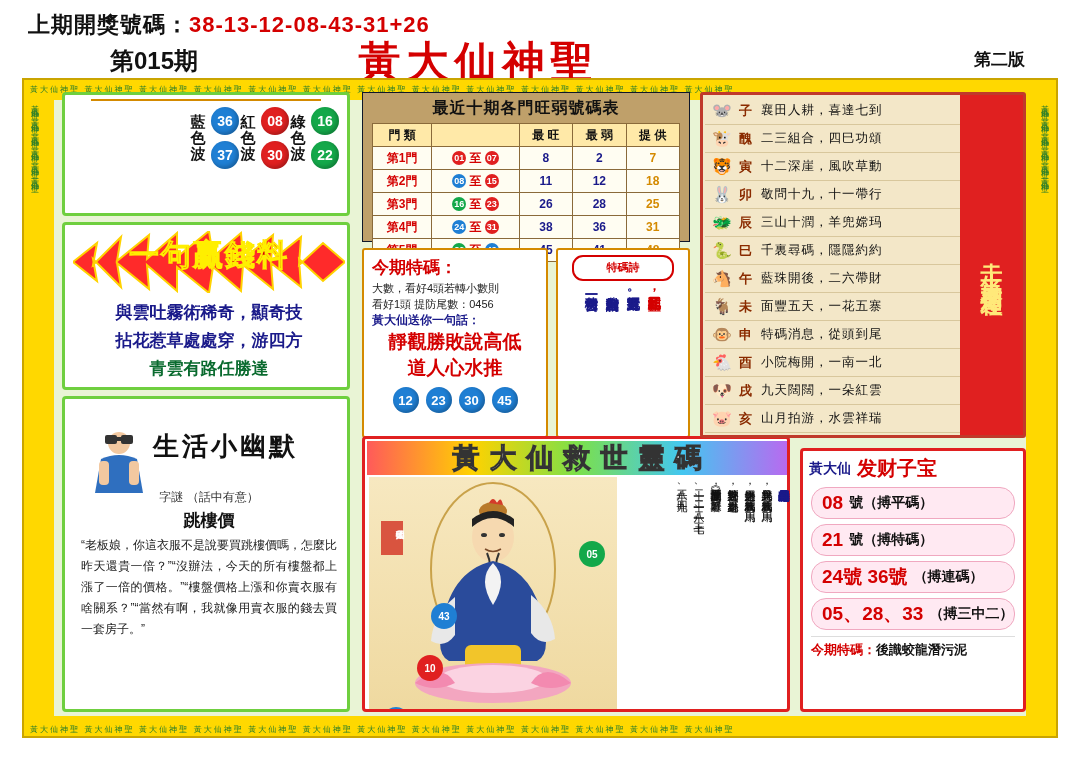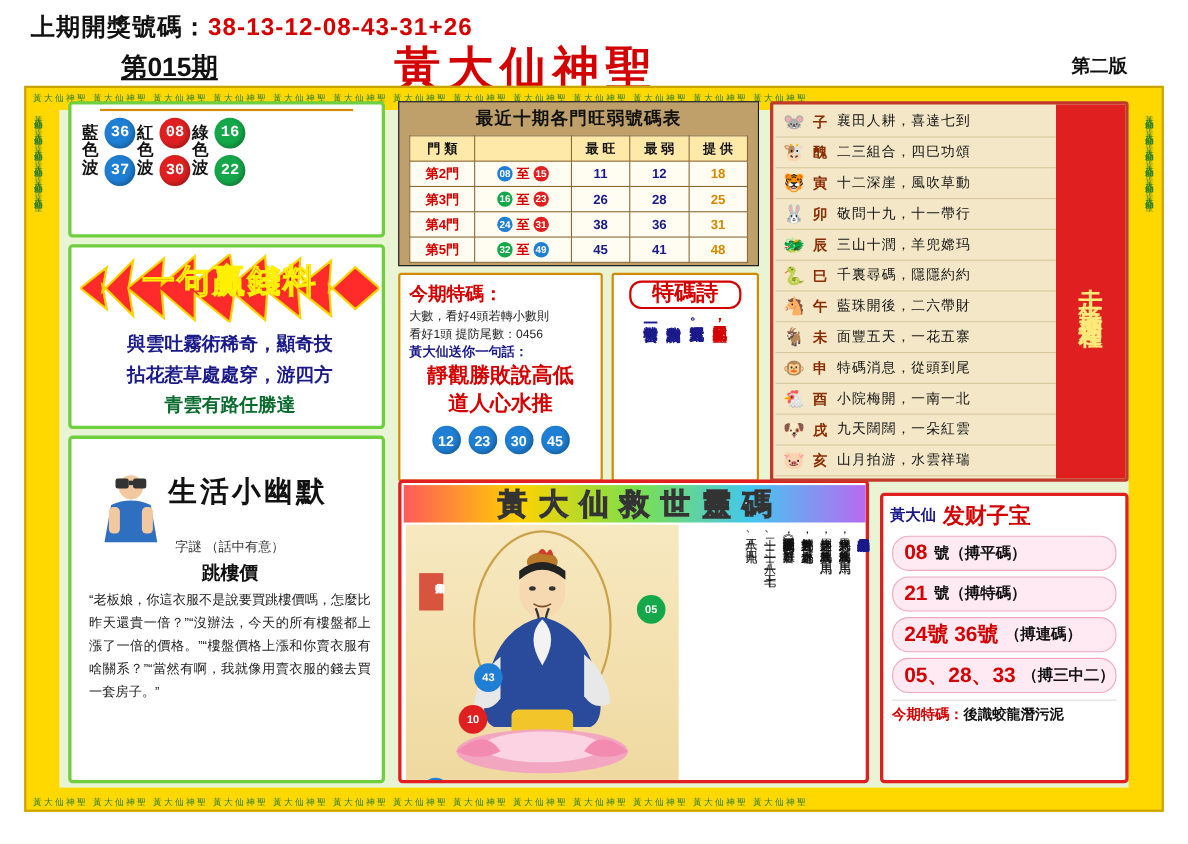--- a/index.html
+++ b/index.html
@@ -14,21 +14,21 @@
 
   
   .prev-draw{
     position:absolute;left:28px;top:10px;
     font-size:22px;font-weight:bold;color:#d40000;
     letter-spacing:1px;white-space:nowrap;
   }
   .prev-draw .label{color:#111;}
   .issue{
     position:absolute;left:110px;top:45px;
-    font-size:24px;font-weight:bold;color:#111;text-decoration:underline;
+    font-size:24px;font-weight:bold;color:#111;
   }
   .main-title{
     position:absolute;left:0;top:34px;width:957px;text-align:center;
     font-size:42px;font-weight:bold;color:#d40000;
     font-family:"DejaVu Sans", sans-serif;
     letter-spacing:6px;
   }
   .edition{
     position:absolute;right:55px;top:48px;
     font-size:17px;font-weight:bold;color:#111;
@@ -68,21 +68,21 @@
     left:62px;top:92px;width:288px;height:124px;
     background:#fff;border:3px solid #6fcf3f;border-radius:4px;
   }
   #colorWave .cw-title{
     text-align:center;font-size:21px;font-weight:bold;color:#111;
     margin-top:6px;letter-spacing:8px;
   }
   #colorWave .cw-underline{
     width:230px;height:2px;background:#d48a00;margin:4px auto 6px auto;
   }
-  .cw-grid{display:flex;justify-content:flex-start;padding:0 8px;font-family:Liberation Mono, monospace;}
+  .cw-grid{display:flex;justify-content:flex-end;padding:0 8px;}
   .cw-col{display:flex;align-items:center;gap:4px;}
   .cw-name{font-size:15px;font-weight:bold;color:#111;line-height:16px;width:18px;text-align:center;}
   .cw-balls{display:flex;flex-direction:column;gap:6px;}
   .ball{
     width:28px;height:28px;border-radius:50%;
     color:#fff;font-size:14px;font-weight:bold;
     display:flex;align-items:center;justify-content:center;
     box-shadow:inset -2px -2px 4px rgba(0,0,0,.25);
   }
   .ball.blue{background:#1f7fd4;}
@@ -177,21 +177,21 @@
   .sp-balls{display:flex;justify-content:center;gap:7px;margin-top:6px;}
   .sp-balls .ball{width:26px;height:26px;font-size:13px;background:#1f7fd4;}
 
   
   #poem{
     left:556px;top:248px;width:134px;height:190px;
     background:#fff;border:2px solid #d48a00;border-radius:3px;
   }
   .poem-head{
     margin:5px auto 0 auto;width:98px;height:22px;border:2px solid #d40000;border-radius:11px;
-    text-align:center;font-size:20px;font-weight:bold;color:#d40000;line-height:20px;
+    text-align:center;font-size:11px;font-weight:bold;color:#d40000;line-height:20px;
   }
   .poem-body{
     display:flex;flex-direction:row-reverse;justify-content:center;gap:4px;
     margin-top:6px;
   }
   .poem-col{
     writing-mode:vertical-rl;text-orientation:upright;
     font-size:13px;line-height:17px;font-weight:bold;height:138px;
   }
   .poem-col.c1{color:#1a1a8a;}
@@ -358,20 +358,27 @@
   <div class="panel" id="hotcold">
     <div class="hc-title">最近十期各門旺弱號碼表</div>
     <table class="hc-table">
       <tbody>
           <tr>
         <th>門  類</th>
         <th></th>
         <th>最  旺</th>
         <th>最  弱</th>
         <th>提  供</th>
+      </tr>
+      <tr>
+        <td class="gate">第1門</td>
+        <td class="nums"><span class="mini red">01</span> 至 <span class="mini red">07</span></td>
+        <td class="hc-val">8</td>
+        <td class="hc-val">2</td>
+        <td class="hc-prov">7</td>
       </tr>
       <tr>
         <td class="gate">第2門</td>
         <td class="nums"><span class="mini blue">08</span> 至 <span class="mini red">15</span></td>
         <td class="hc-val">11</td>
         <td class="hc-val">12</td>
         <td class="hc-prov">18</td>
       </tr>
       <tr>
         <td class="gate">第3門</td>
@@ -457,21 +464,21 @@
 
         <ellipse cx="124" cy="206" rx="78" ry="20" fill="#f3a6c0"></ellipse>
         <ellipse cx="124" cy="202" rx="54" ry="14" fill="#fbd3e2"></ellipse>
         <path d="M46 206 q26 -22 40 0 q-20 10 -40 0z" fill="#f38ab0"></path>
         <path d="M202 206 q-26 -22 -40 0 q20 10 40 0z" fill="#f38ab0"></path>
         <rect x="12" y="44" width="22" height="34" fill="#d43b2a" opacity="0.85"></rect>
       </svg>
       <div style="position:absolute;left:14px;top:46px;width:22px;writing-mode:vertical-rl;text-orientation:upright;color:#fff;font-size:9px;line-height:11px;">黃大仙靈碼印</div>
       <div class="gball" style="background:#14a84a;left:210px;top:24px;">05</div>
       <div class="gball" style="background:#1f7fd4;left:62px;top:86px;">43</div>
-      <div class="gball" style="background:#e02020;left:48px;top:124px;">10</div>
+      <div class="gball" style="background:#e02020;left:48px;top:138px;">10</div>
       <div class="gball" style="background:#1f7fd4;left:14px;top:190px;">38</div>
       <div class="gball" style="background:#14a84a;left:188px;top:194px;">26</div>
     </div>
 
     <div class="god-text">
       <div class="god-col hl">今期本座屬六合七彩是特殊馬利之卦</div>
       <div class="god-col">異想篤兌之卦，其艘馬為狄木，用馬</div>
       <div class="god-col">生用酒迷之卦，其艘馬為狄木，用馬</div>
       <div class="god-col">之卦屬乾坤宮之卦，也屬本卦之卦</div>
       <div class="god-col">按《周易》五爻之旅理推斷，看好單數</div>

